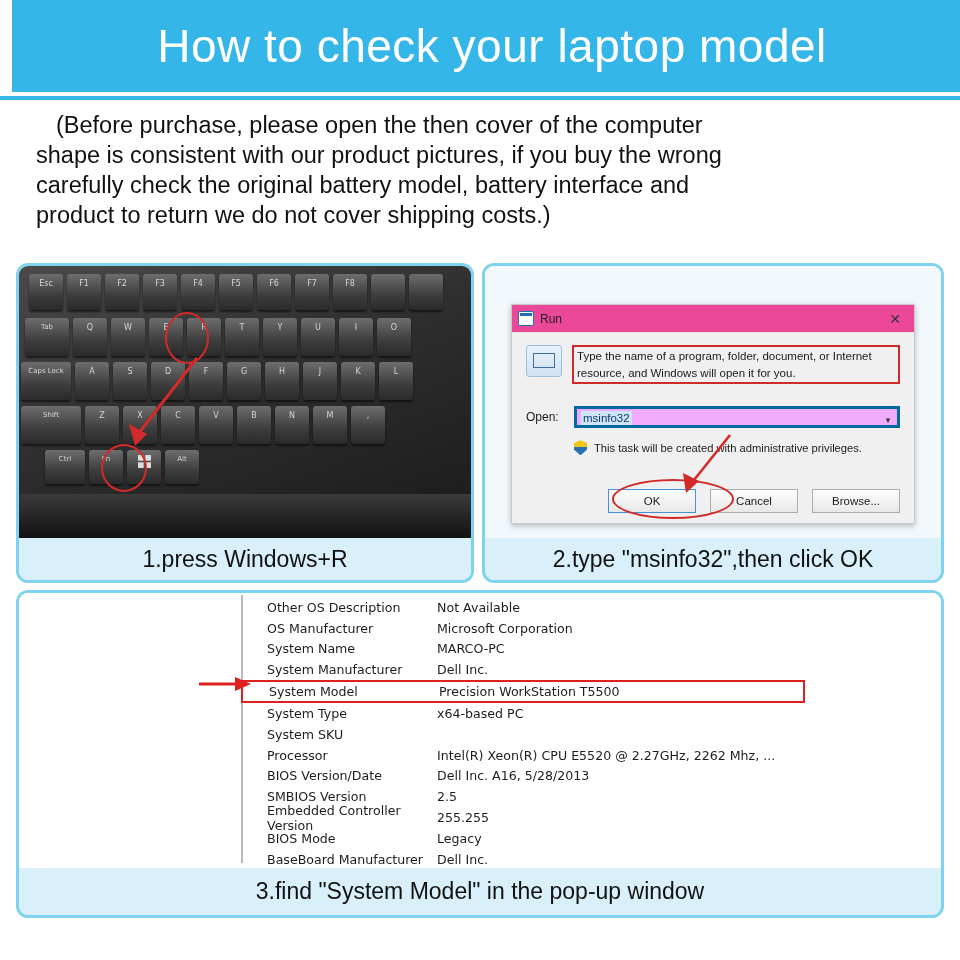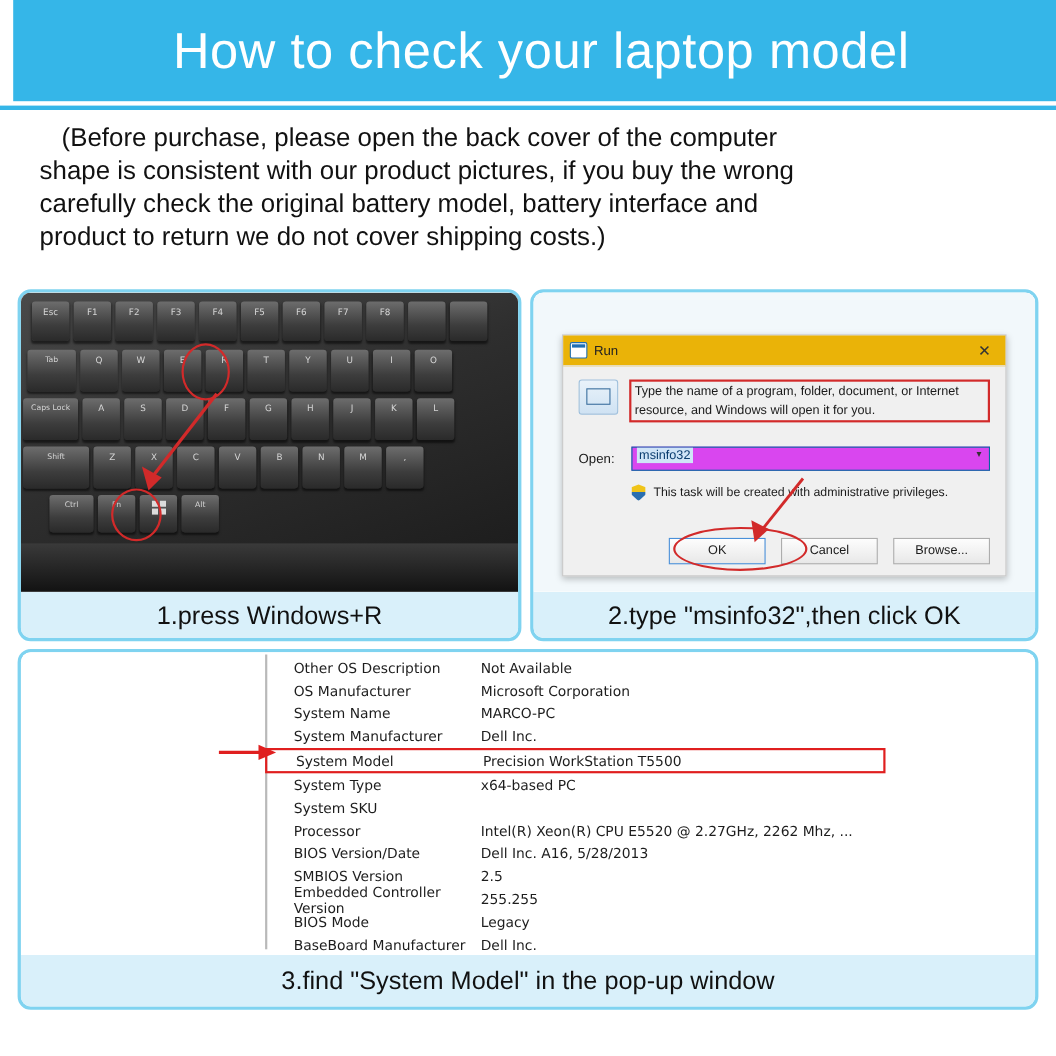--- a/index.html
+++ b/index.html
@@ -142,21 +142,21 @@
     position: absolute;
     left: 26px; top: 38px;
     width: 404px; height: 220px;
     background: #f0f0f0;
     border: 1px solid #c8c8c8;
     box-shadow: 0 2px 6px rgba(0,0,0,0.25);
     box-sizing: border-box;
   }
   .run-title {
     height: 28px;
-    background: #eab308;
+    background: #ec4899;
     display: flex;
     align-items: center;
     padding: 0 6px;
     box-sizing: border-box;
     border-bottom: 1px solid #e6e6e6;
   }
   .run-title-ico {
     width: 14px; height: 13px;
     border: 1.6px solid #1f6fb5;
     border-radius: 2px;
@@ -207,24 +207,24 @@
   .run-open-row {
     display: flex;
     align-items: center;
     margin-top: 22px;
     gap: 10px;
   }
   .run-open-label { font-size: 12px; color: #1a1a1a; width: 38px; }
   .run-combo {
     flex: 1;
     height: 22px;
-    background: #d946ef;
-    border: 1px solid #0369a1;
-    display: flex;
-    align-items: flex-start;
+    background: #f0abfc;
+    border: 3px solid #0369a1;
+    display: flex;
+    align-items: flex-end;
     box-sizing: border-box;
   }
   .run-combo-text {
     font-size: 11.5px;
     color: #0a3c6e;
     background: #cfe4f7;
     padding: 1px 2px;
     margin-left: 4px;
   }
   .run-combo-arrow {
@@ -313,21 +313,21 @@
 <body>
 
 <div class="page">
 
   <div class="header-band">
     <div class="header-title">How to check your laptop model</div>
   </div>
   <div class="header-rule"></div>
 
   <div class="intro">
-    <div class="indent">(Before purchase, please open the back cover of the computer</div>
+    <div class="indent">(Before purchase, please open the then cover of the computer</div>
     <div>shape is consistent with our product pictures, if you buy the wrong</div>
     <div>carefully check the original battery model, battery interface and</div>
     <div>product to return we do not cover shipping costs.)</div>
   </div>
 
   <div class="card" id="card-1">
     <div class="card-media">
       <div class="kb">
 
         <div class="kb-row" style="left:10px; top:8px;">

